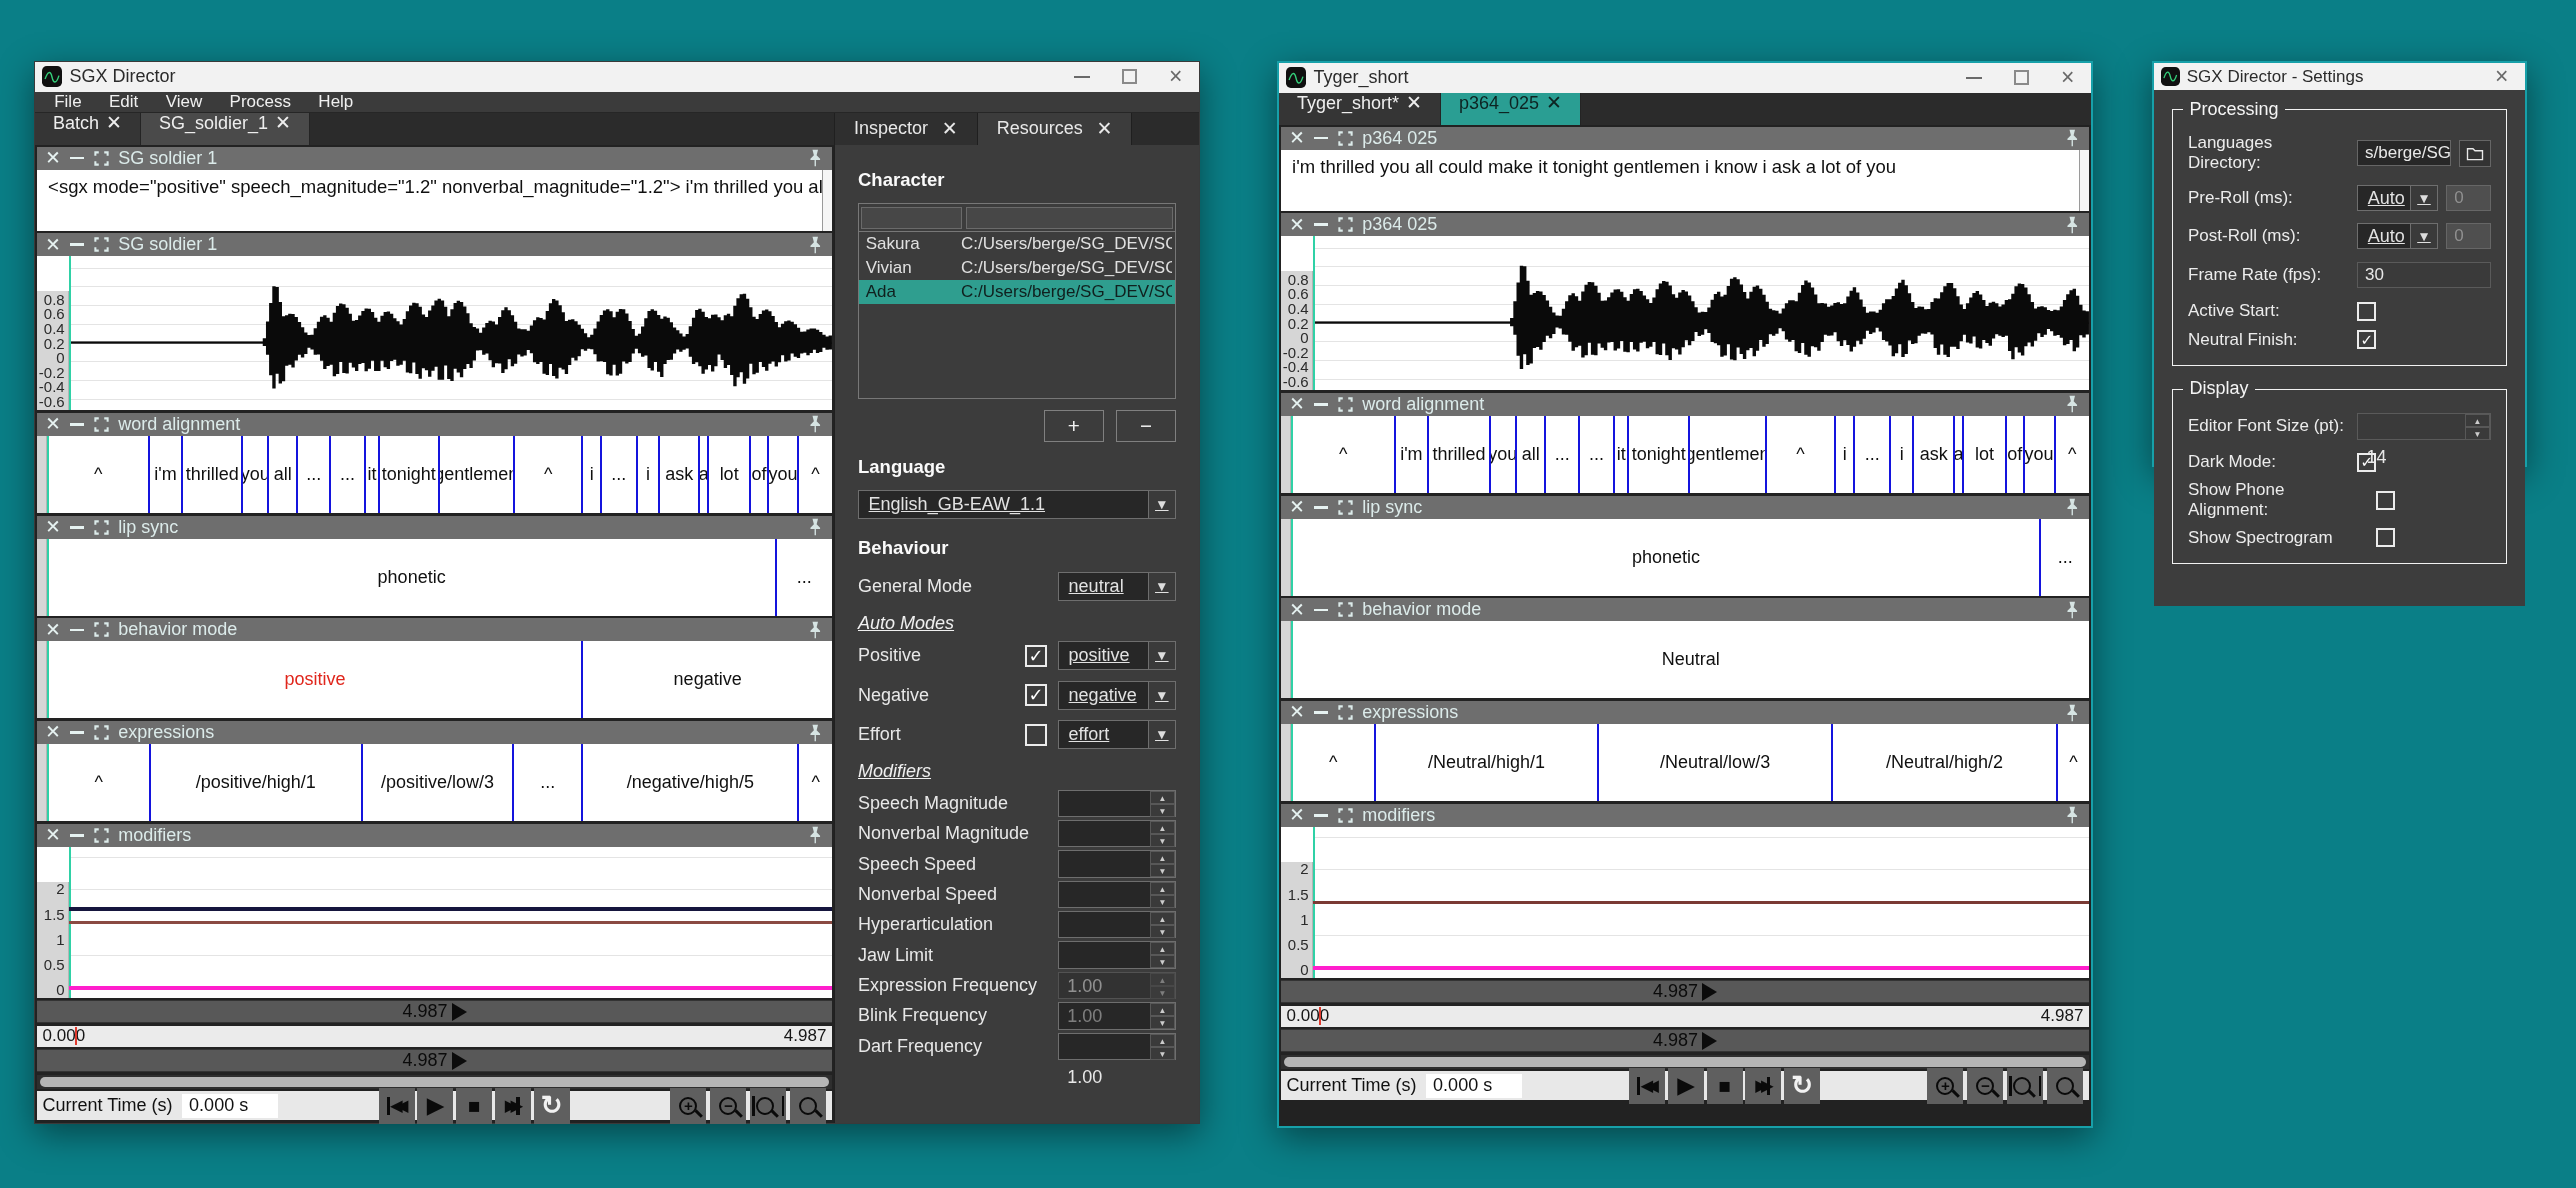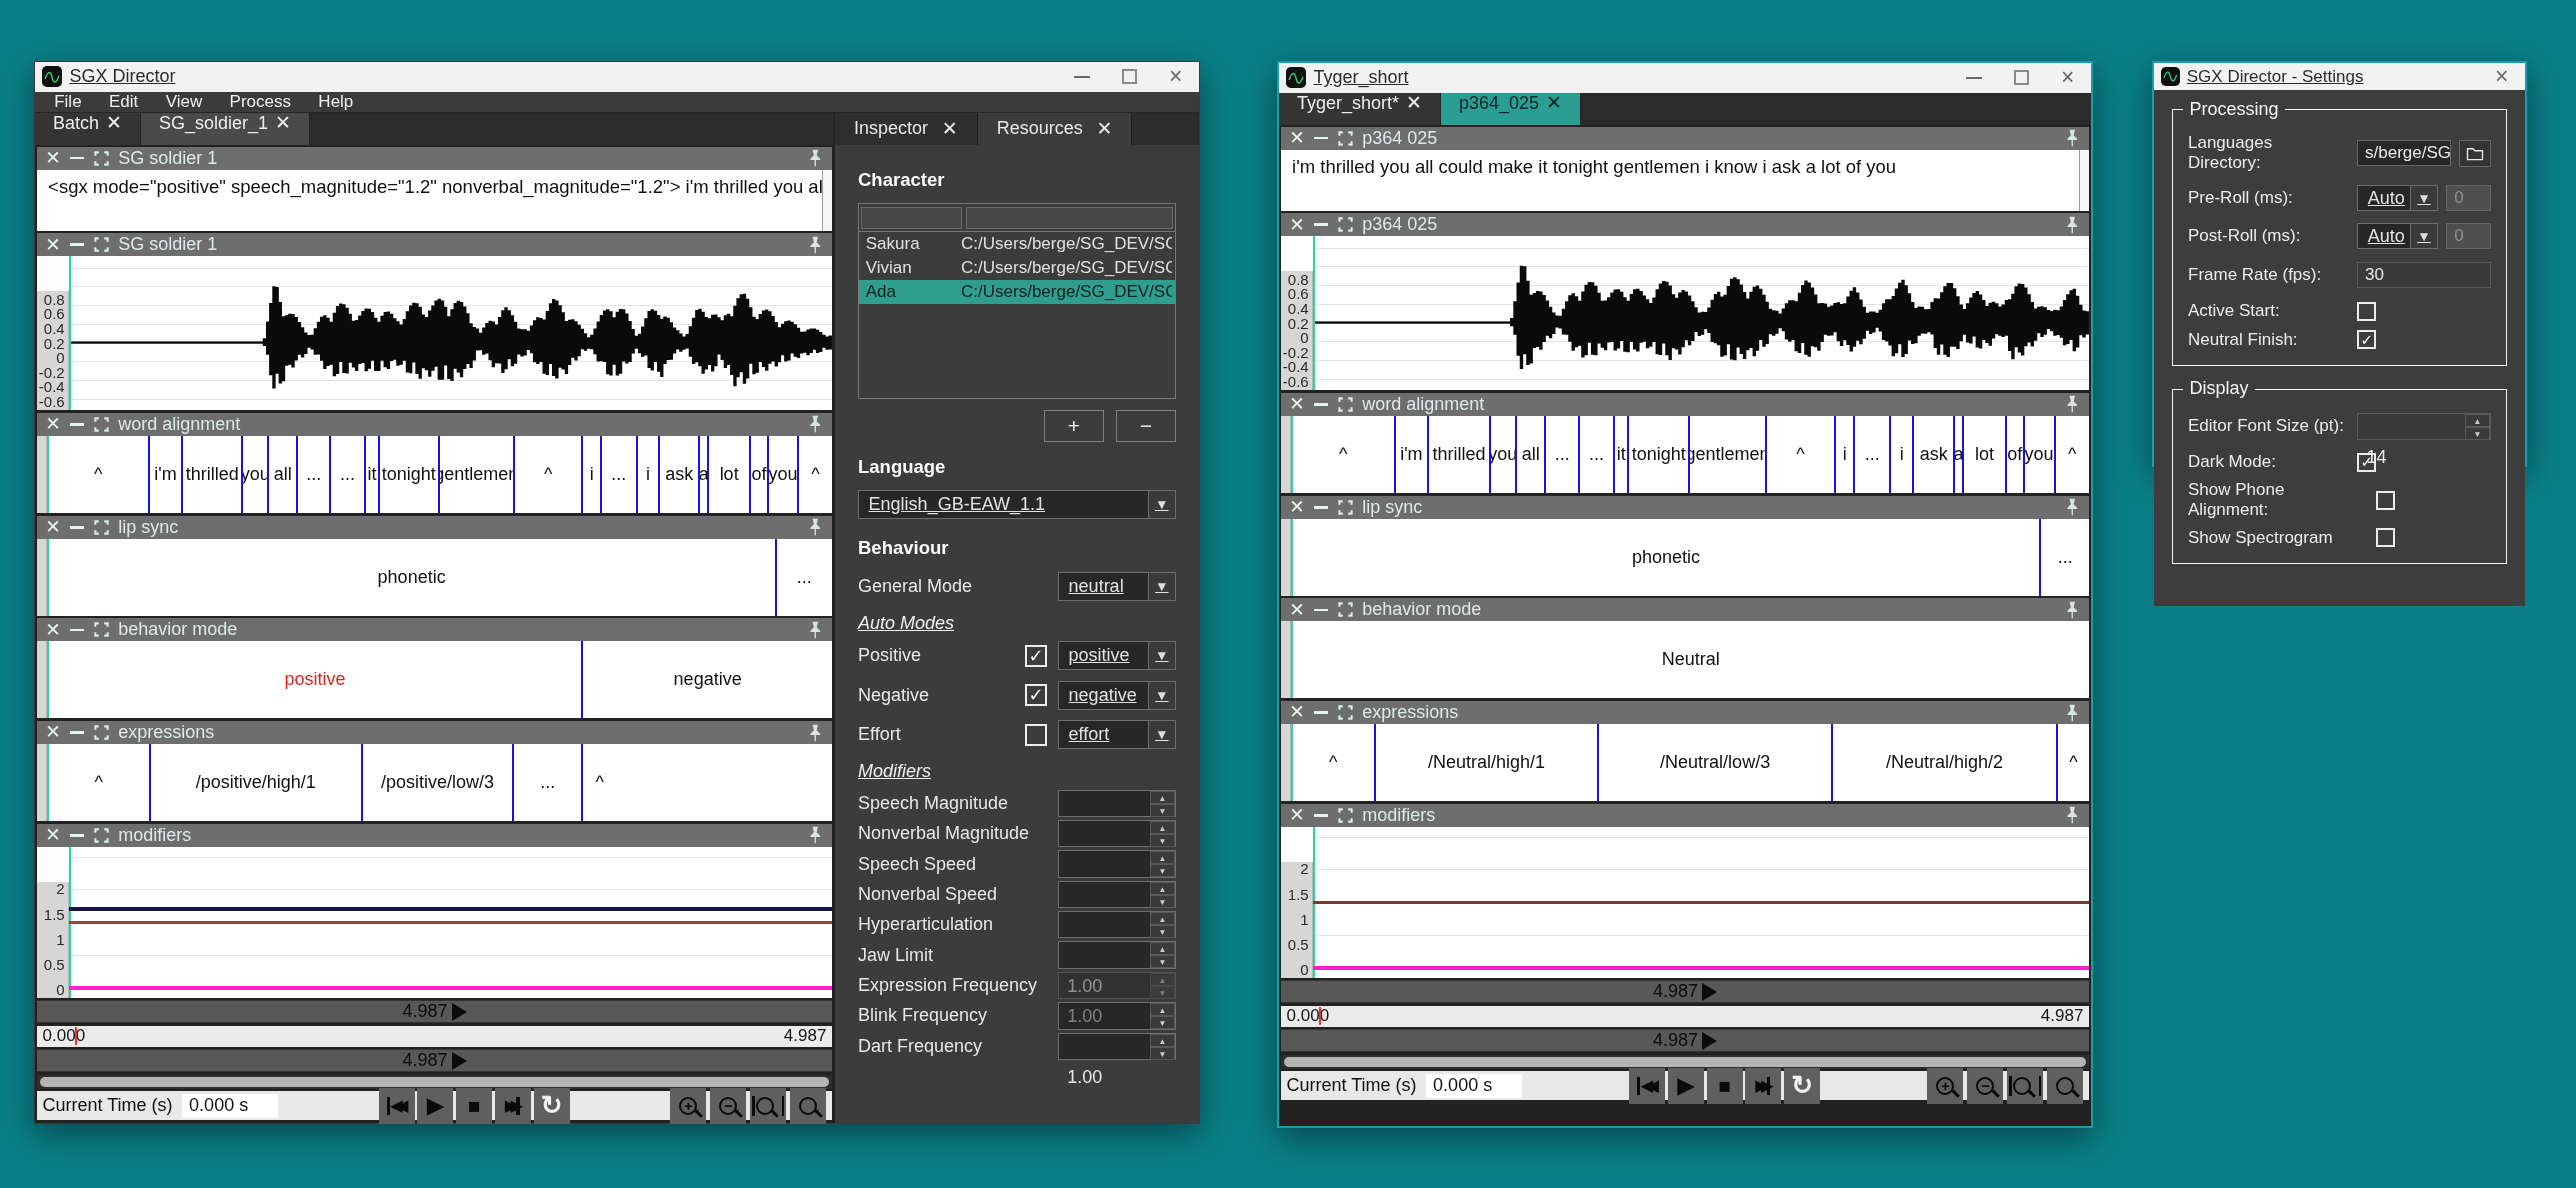--- a/index.html
+++ b/index.html
@@ -5,21 +5,21 @@
   * { margin:0; padding:0; box-sizing:border-box; }
   html,body { width:2576px; height:1189px; }
   body { background:#0a7f87; font-family:"Liberation Sans","DejaVu Sans",sans-serif; position:relative; overflow:hidden; }
 
   .win { position:absolute; background:#2a2a2a; box-shadow:0 9.6px 34px rgba(0,0,0,.45); display:flex; flex-direction:column; }
   .win.plain { border:1.4px solid #3a3a3a; }
   .win.teal-border { border:2.1px solid #17a0a9; }
 
   .titlebar { height:29.5px; background:#f2f2f2; display:flex; align-items:center; padding:0 6.9px; flex:0 0 auto; }
   .appicon { width:20.6px; height:20.6px; border-radius:4.8px; background:#101010; display:flex; align-items:center; justify-content:center; margin-right:6.9px; }
-  .titletext { font-size:18px; color:#2b2b2b;text-decoration:underline; }
+  .titletext { font-size:18px; color:#2b2b2b; }
   .wctrls { margin-left:auto; display:flex; align-items:center; gap:32px; padding-right:9.6px; }
   .wmin { width:16.5px; height:2.1px; background:#6a6a6a; }
   .wmax { width:15px; height:15px; border:2.1px solid #8a8a8a; }
   .wclose { font-size:23px; color:#6a6a6a; line-height:13.7px; }
 
   .menubar { height:21px; background:#3b3b3b; display:flex; align-items:center; padding-left:5.5px; flex:0 0 auto; border-bottom:1.4px solid #262626;}
   .menu-item { color:#f0f0f0; font-size:17px; padding:0 13.7px; }
 
   .tabrow { height:32px; background:#2b2b2b; display:flex; flex:0 0 auto; }
   .tab { height:100%; padding:0 18px; display:flex; gap:7px; background:#353535; color:#eee; font-size:18px; border-right:0.7px solid #242424; }
@@ -392,20 +392,23 @@
               </div>
               <div class="seg" style="width: 27%;">
                 <span>/positive/high/1</span>
               </div>
               <div class="seg" style="width: 19.3%;">
                 <span>/positive/low/3</span>
               </div>
               <div class="seg" style="width: 8.8%;">
                 <span>...</span>
               </div>
+              <div class="seg" style="width: 27.5%;">
+                <span>/negative/high/5</span>
+              </div>
               <div class="seg" style="width: 4.4%;">
                 <span>^</span>
               </div>
             </div>
         </div>
       </div>
 
       <div class="panel" style="height:174px;">
         <div class="phead">
             <span class="ph-x">✕</span>

